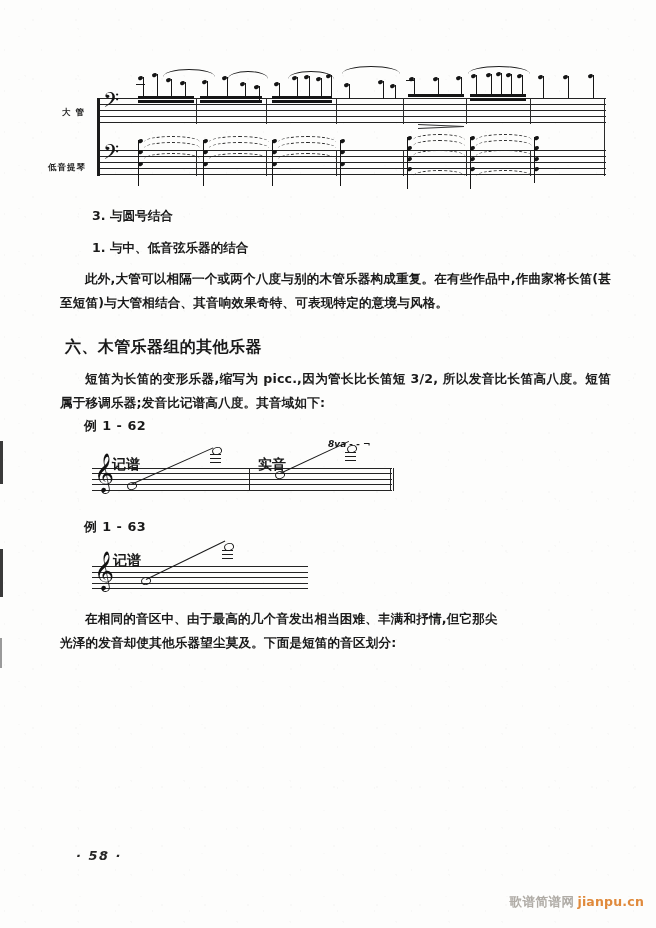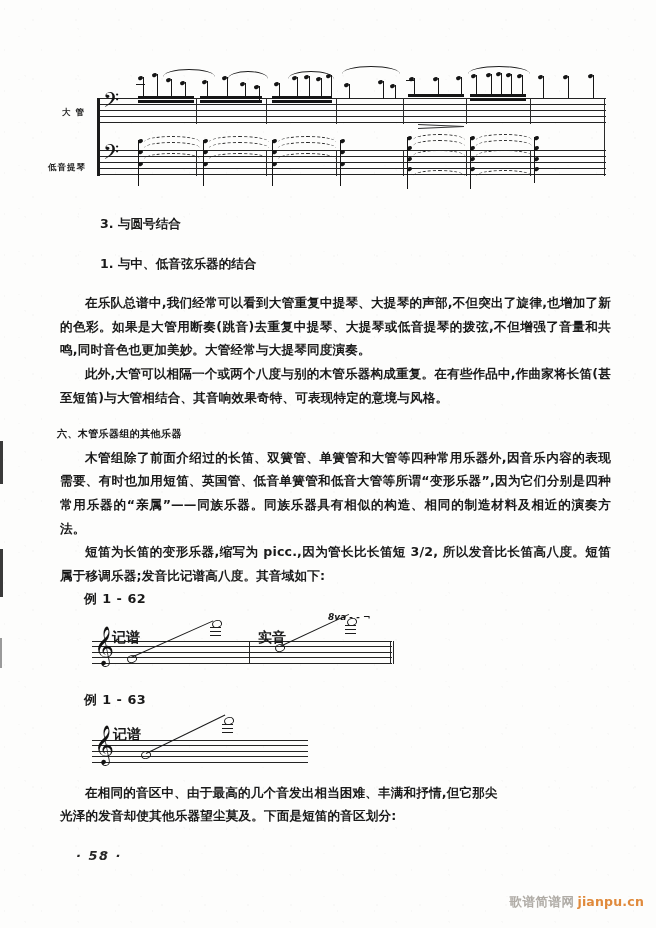--- a/index.html
+++ b/index.html
@@ -145,31 +145,31 @@
     text-align: justify;
     margin: 0;
     padding: 0 45px 0 60px;
     text-indent: 25px;
     font-weight: 600;
   }
   .para.no-indent { text-indent: 0; }
   .numbered {
     font-size: 12.6px;
     line-height: 23.6px;
-    margin: 16px;
+    margin: 8px;
     padding-left: 84px;
     font-weight: 600;
     color: #1a1a1a;
   }
   .heading {
-    font-size: 10px;
+    font-size: 16px;
     line-height: 23.6px;
     font-weight: 800;
     padding-left: 57px;
-    margin: 0;
+    margin: 8px;
     letter-spacing: 0.4px;
   }
   .subhead {
     font-size: 12.6px;
     line-height: 23.6px;
     font-weight: 600;
     padding-left: 84px;
     margin: 0;
   }
   .exlabel {
@@ -476,26 +476,24 @@
       <i style="transform:rotate(2.6deg);"></i>
       <i style="top:4px;transform:rotate(-2.6deg);"></i>
     </div>
   </div>
 
   <div id="body-text">
 
     <p class="numbered">3. 与圆号结合</p>
 
     <p class="numbered">1. 与中、低音弦乐器的结合</p>
-    <p class="para">在乐队总谱中,我们经常可以看到大管重复中提琴、大提琴的声部,不但突出了旋律,也增加了新的色彩。如果是大管用断奏(跳音)去重复中提琴、大提琴或低音提琴的拨弦,不但增强了音量和共鸣,同时音色也更加美妙。大管经常与大提琴同度演奏。</p>
     <p class="para">此外,大管可以相隔一个或两个八度与别的木管乐器构成重复。在有些作品中,作曲家将长笛(甚至短笛)与大管相结合、其音响效果奇特、可表现特定的意境与风格。</p>
 
     <div class="gap-md"></div>
     <h2 class="heading">六、木管乐器组的其他乐器</h2>
-    <p class="para">木管组除了前面介绍过的长笛、双簧管、单簧管和大管等四种常用乐器外,因音乐内容的表现需要、有时也加用短笛、英国管、低音单簧管和低音大管等所谓“变形乐器”,因为它们分别是四种常用乐器的“亲属”——同族乐器。同族乐器具有相似的构造、相同的制造材料及相近的演奏方法。</p>
 
     <p class="para">短笛为长笛的变形乐器,缩写为 picc.,因为管长比长笛短 3/2, 所以发音比长笛高八度。短笛属于移调乐器;发音比记谱高八度。其音域如下:</p>
 
     <p class="exlabel">例 1 - 62</p>
 
     <div class="example">
       <div class="ex-staff" style="left:92px;top:30px;width:300px;">
         <div class="line" style="top:0px;"></div>
         <div class="line" style="top:5.5px;"></div>
         <div class="line" style="top:11px;"></div>

